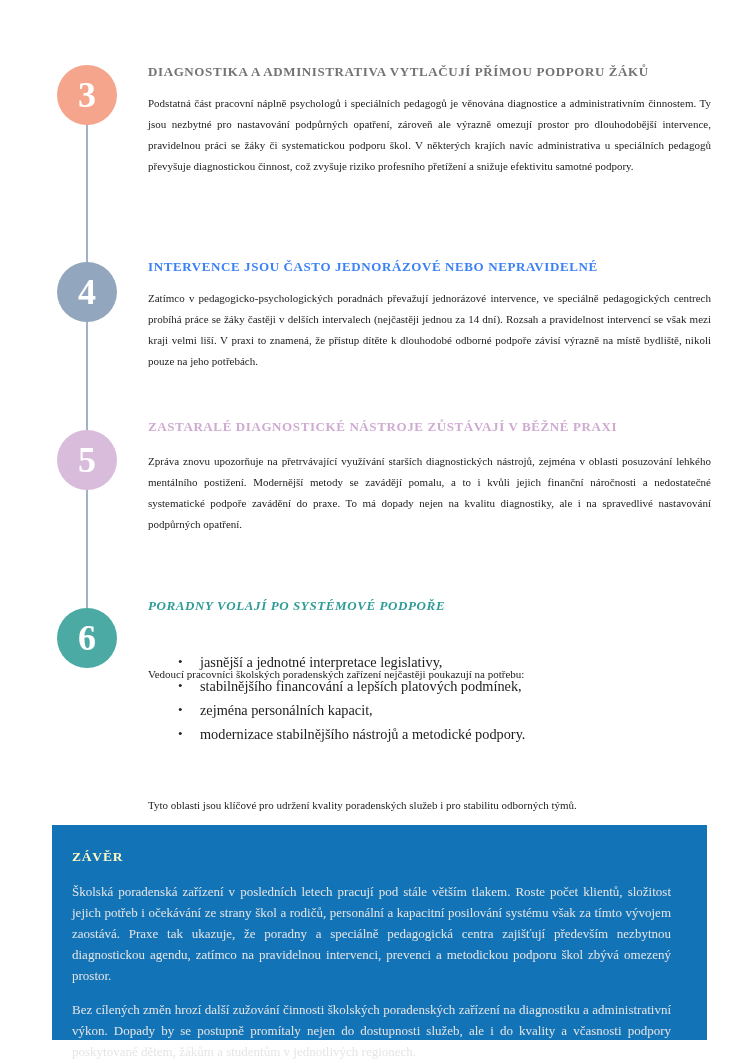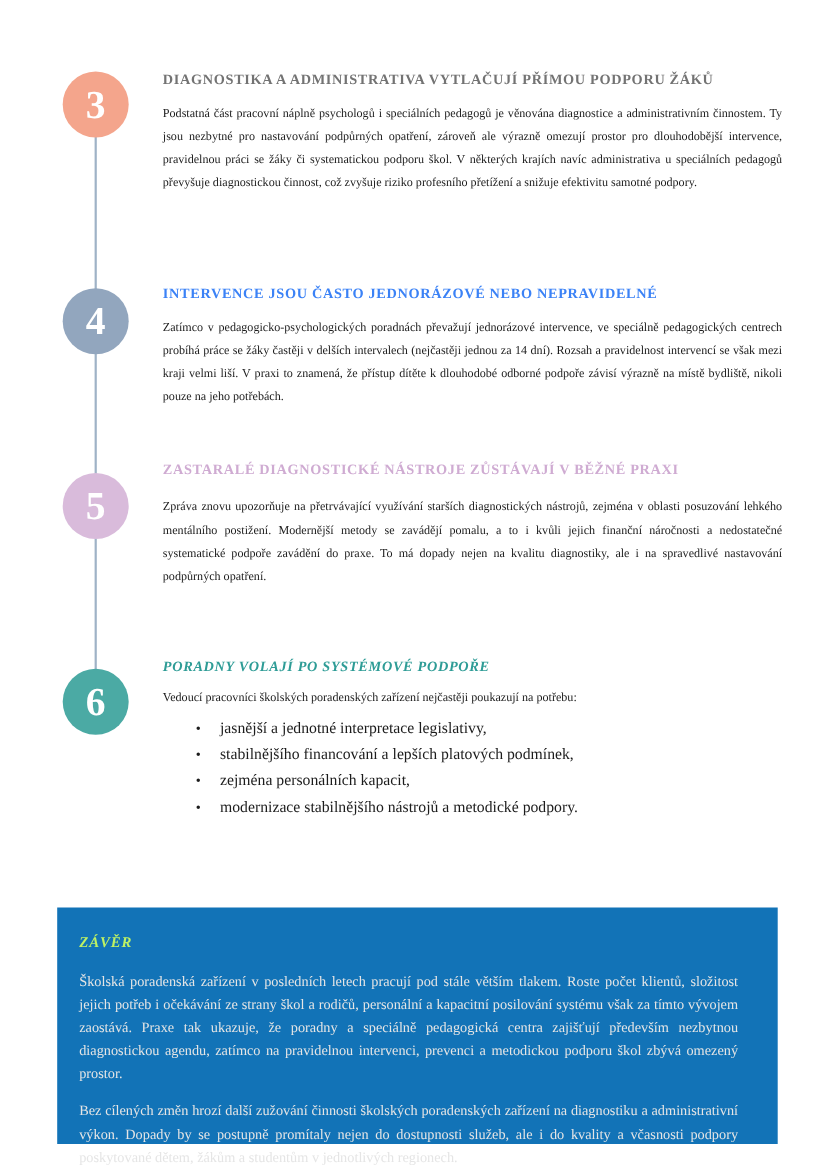--- a/index.html
+++ b/index.html
@@ -40,21 +40,21 @@
     line-height:1.2;
   }
   .sec-body{
     position:absolute;
     left:148px;width:563px;
     font-size:11px;
     line-height:21px;
     color:#1c1c1c;
     text-align:justify;
   }
-  .intro{ text-align:left; }
+  .intro{ text-align:left;margin-top:40px; }
   .bullets{
     position:absolute;
     left:148px;width:563px;
     margin:0;padding:0;
     list-style:none;
   }
   .bullets li{
     position:relative;
     padding-left:52px;
     font-size:14.3px;
@@ -69,26 +69,25 @@
   }
   .conclusion{
     position:absolute;
     left:52px;top:825px;
     width:655px;height:215px;
     box-sizing:border-box;
     padding:24px 20px 0 20px;
     z-index:2;
   }
   .conclusion-title{
-    color:#bef264;
+    color:#fef9c3;
     font-size:13.5px;
     font-weight:bold;
     letter-spacing:0.8px;
     margin:0 0 16px 0;
-    font-style:italic;
   }
   .conclusion-p{
     color:#e5e5e5;
     font-size:13px;
     line-height:21px;
     text-align:justify;
     margin:0 16px 13px 0;
   }
 </style>
 </head>
@@ -120,20 +119,21 @@
     <span class="num">6</span>
   </div>
   <div class="sec-heading" style="top: 598px; color: rgb(46, 156, 150); font-style: italic;">PORADNY VOLAJÍ PO SYSTÉMOVÉ PODPOŘE</div>
   <div class="sec-body intro" style="top:624px;">Vedoucí pracovníci školských poradenských zařízení nejčastěji poukazují na potřebu:</div>
   <ul class="bullets" style="top:650px;">
     <li>jasnější a jednotné interpretace legislativy,</li>
     <li>stabilnějšího financování a lepších platových podmínek,</li>
     <li>zejména personálních kapacit,</li>
     <li>modernizace stabilnějšího nástrojů a metodické podpory.</li>
   </ul>
+  <div class="sec-body intro" style="top:755px;">Tyto oblasti jsou klíčové pro udržení kvality poradenských služeb i pro stabilitu odborných týmů.</div>
 
   <div class="conclusion" style="background: rgb(18, 115, 183);">
     <div class="conclusion-title">ZÁVĚR</div>
     <p class="conclusion-p">Školská poradenská zařízení v posledních letech pracují pod stále větším tlakem. Roste počet klientů, složitost jejich potřeb i očekávání ze strany škol a rodičů, personální a kapacitní posilování systému však za tímto vývojem zaostává. Praxe tak ukazuje, že poradny a speciálně pedagogická centra zajišťují především nezbytnou diagnostickou agendu, zatímco na pravidelnou intervenci, prevenci a metodickou podporu škol zbývá omezený prostor.</p>
     <p class="conclusion-p">Bez cílených změn hrozí další zužování činnosti školských poradenských zařízení na diagnostiku a administrativní výkon. Dopady by se postupně promítaly nejen do dostupnosti služeb, ale i do kvality a včasnosti podpory poskytované dětem, žákům a studentům v jednotlivých regionech.</p>
   </div>
 
 </div>
 
 </body></html>

